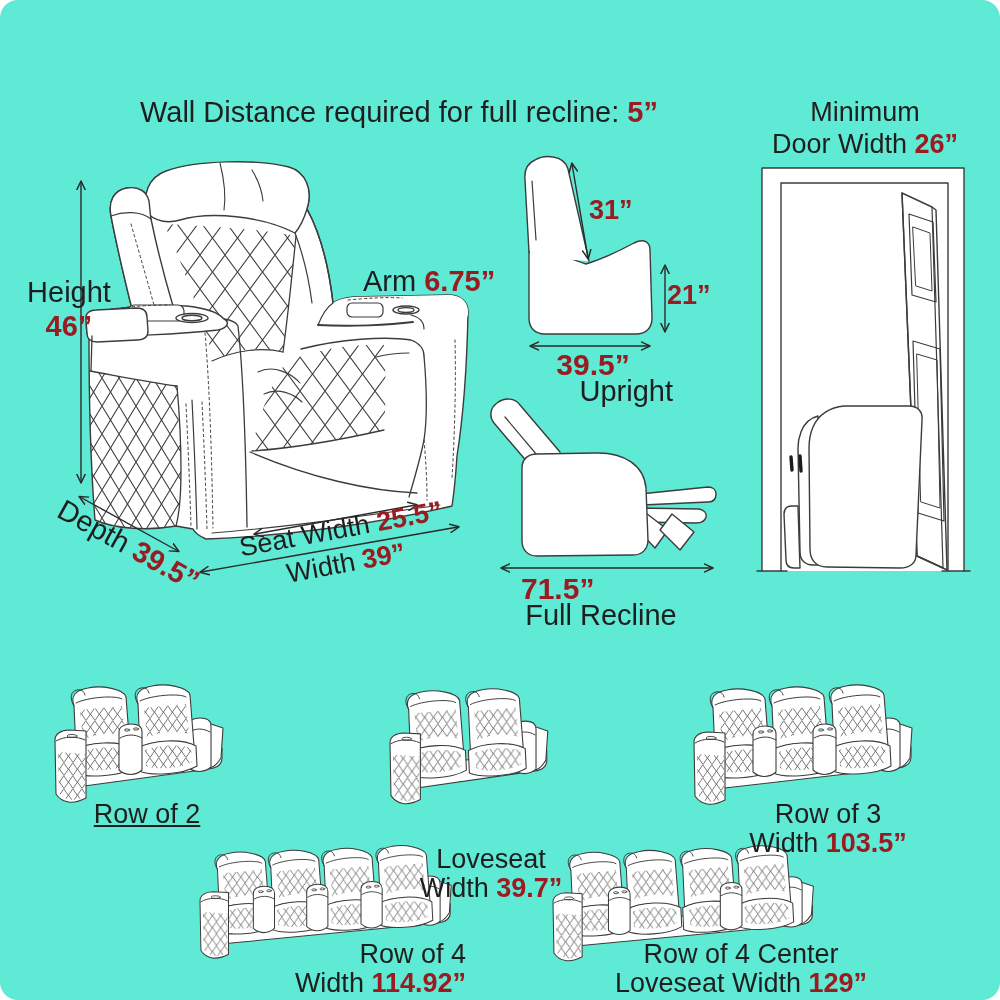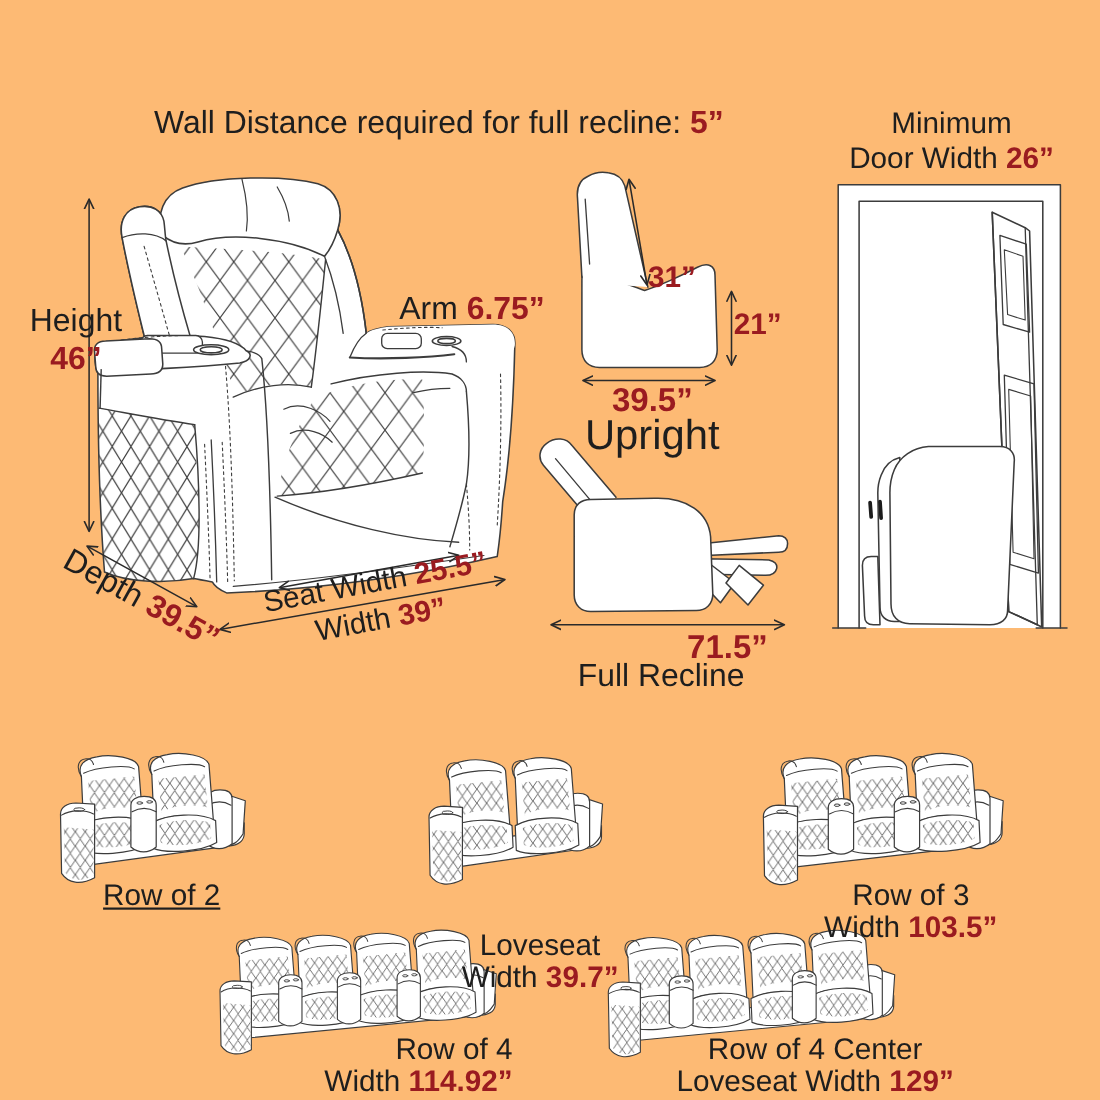--- a/index.html
+++ b/index.html
@@ -1,32 +1,32 @@
 <!DOCTYPE html>
 <html><head>
 <meta charset="utf-8">
 <style>
   html,body{margin:0;padding:0;background:#ffffff;}
-  .canvas{position:relative;width:1000px;height:1000px;background:#fdba74;overflow:hidden;
-          font-family:"Liberation Sans",sans-serif;color:#1e1e1e;}
+  .canvas{position:relative;width:1000px;height:1000px;background:#5eead4;overflow:hidden;
+          font-family:"Liberation Sans",sans-serif;color:#1e1e1e;border-radius:18px;}
   svg.art{position:absolute;left:0;top:0;}
   .lbl{position:absolute;white-space:nowrap;line-height:1.08;}
   .red{color:#9a1b20;font-weight:bold;}
   .title{left:140px;top:97px;font-size:29px;}
   .door-label{left:765px;top:97px;width:200px;font-size:27px;text-align:center;line-height:1.18;}
   .height-label{left:0px;top:276px;width:88px;text-align:center;font-size:29px;line-height:1.16;padding-left:25px;}
   .arm-label{left:363px;top:266px;font-size:29px;}
   .depth-label{left:50px;top:530px;font-size:29px;transform:rotate(29deg);transform-origin:center;}
   .seatwidth-label{left:238px;top:515px;font-size:27px;transform:rotate(-10.5deg);transform-origin:center;}
   .width-label{left:286px;top:549px;font-size:27px;transform:rotate(-10.5deg);transform-origin:center;}
-  .v31{left:589px;top:196px;font-size:27px;margin-top:42px;}
+  .v31{left:589px;top:196px;font-size:27px;}
   .v21{left:667px;top:281px;font-size:27px;}
   .upright-dim{left:529px;top:349px;width:128px;text-align:center;font-size:30px;}
-  .upright-word{left:513px;top:376px;width:160px;text-align:center;font-size:38px;}
-  .recline-dim{left:538px;top:573px;width:160px;text-align:right;font-size:30px;}
+  .upright-word{left:513px;top:376px;width:160px;text-align:right;font-size:29px;}
+  .recline-dim{left:521px;top:573px;width:160px;text-align:left;font-size:30px;}
   .recline-word{left:507px;top:600px;width:188px;text-align:center;font-size:29px;}
   .rowlbl{font-size:27px;text-align:center;line-height:1.0;}
   .rowlbl .l2{margin-top:2px;}
   .row2lbl{left:47px;top:801px;width:200px;text-decoration:underline;}
   .lovelbl{left:391px;top:801px;width:200px;margin-top:45px;}
   .row3lbl{left:728px;top:801px;width:200px;}
   .row4lbl{left:266px;top:941px;width:200px;text-align:right;}
   .row4clbl{left:591px;top:941px;width:300px;}
 </style>
 </head>

